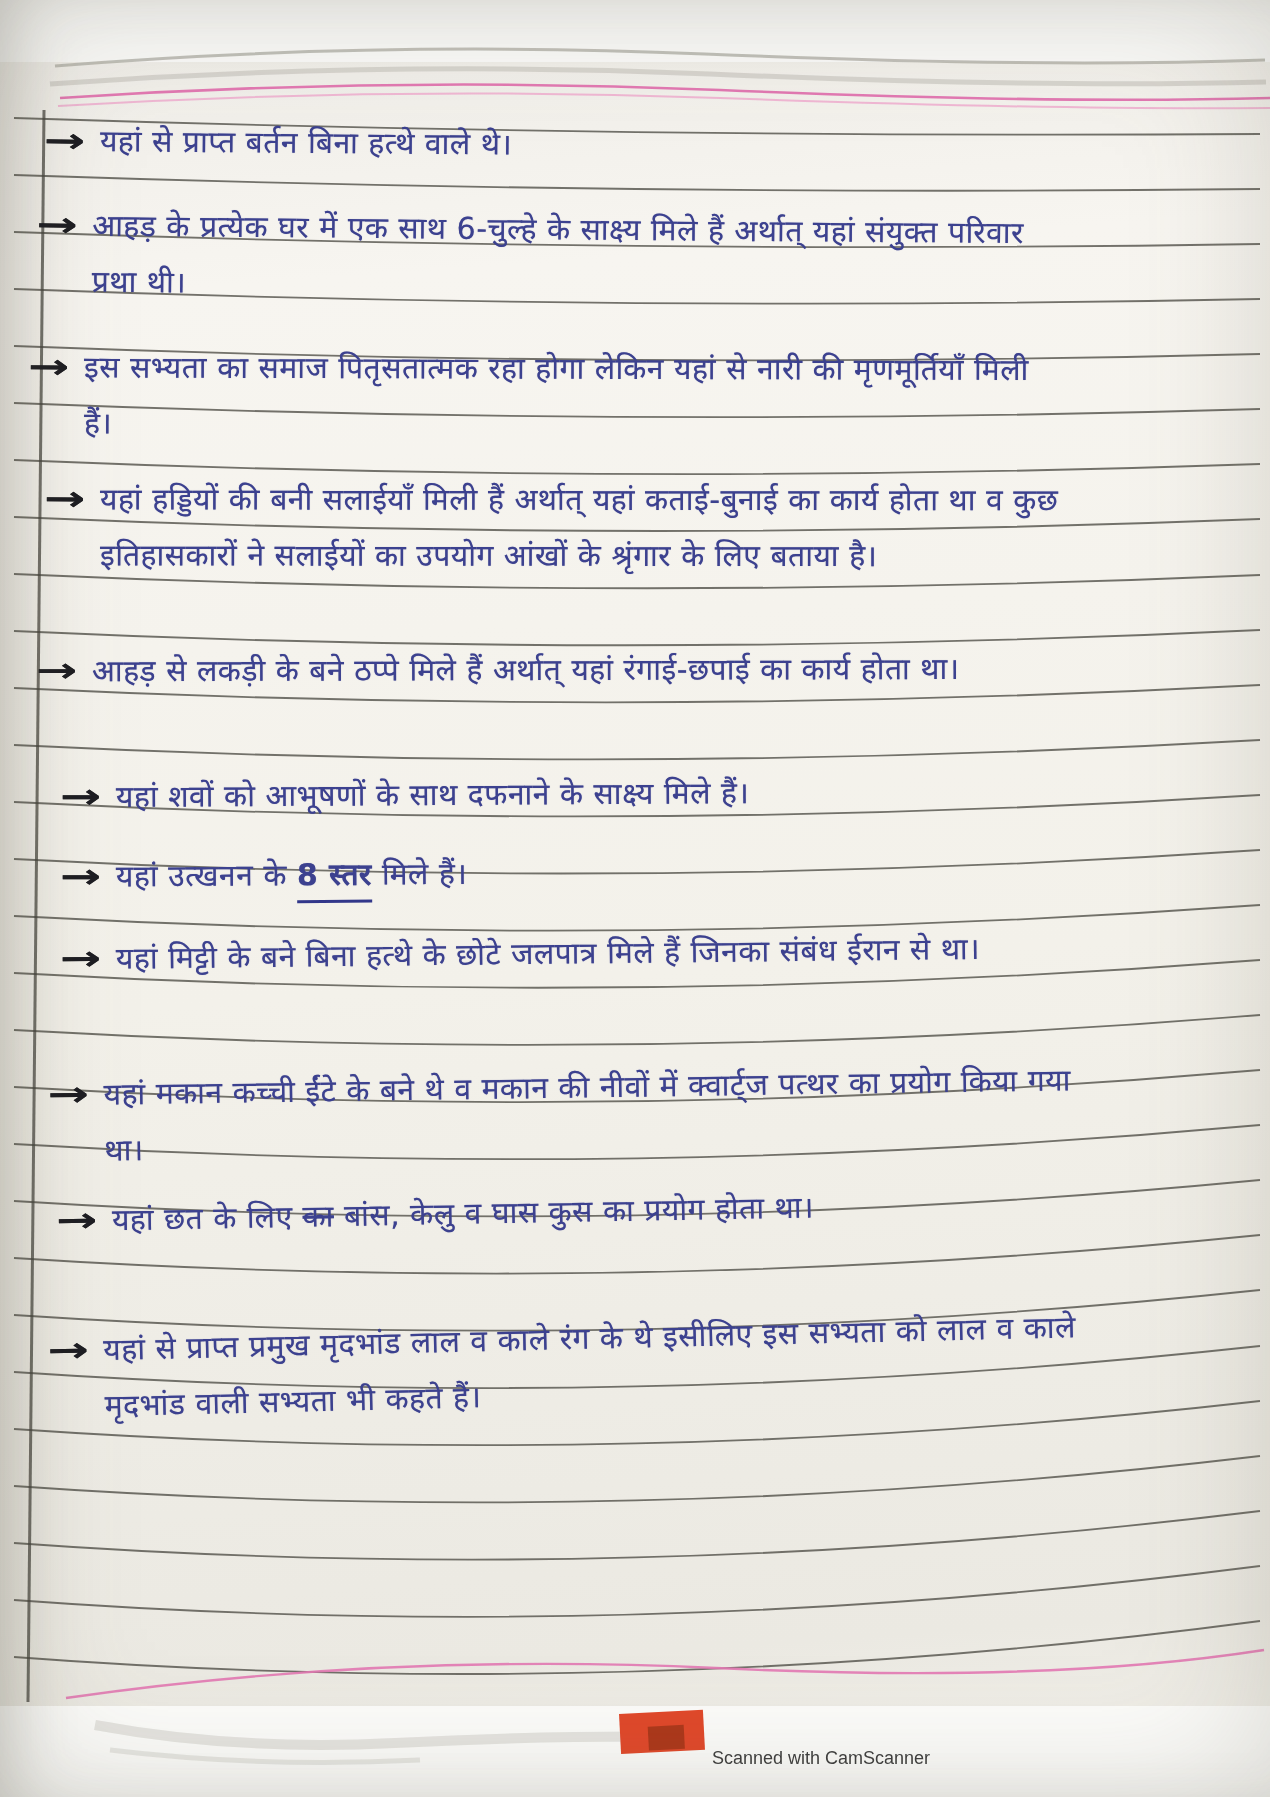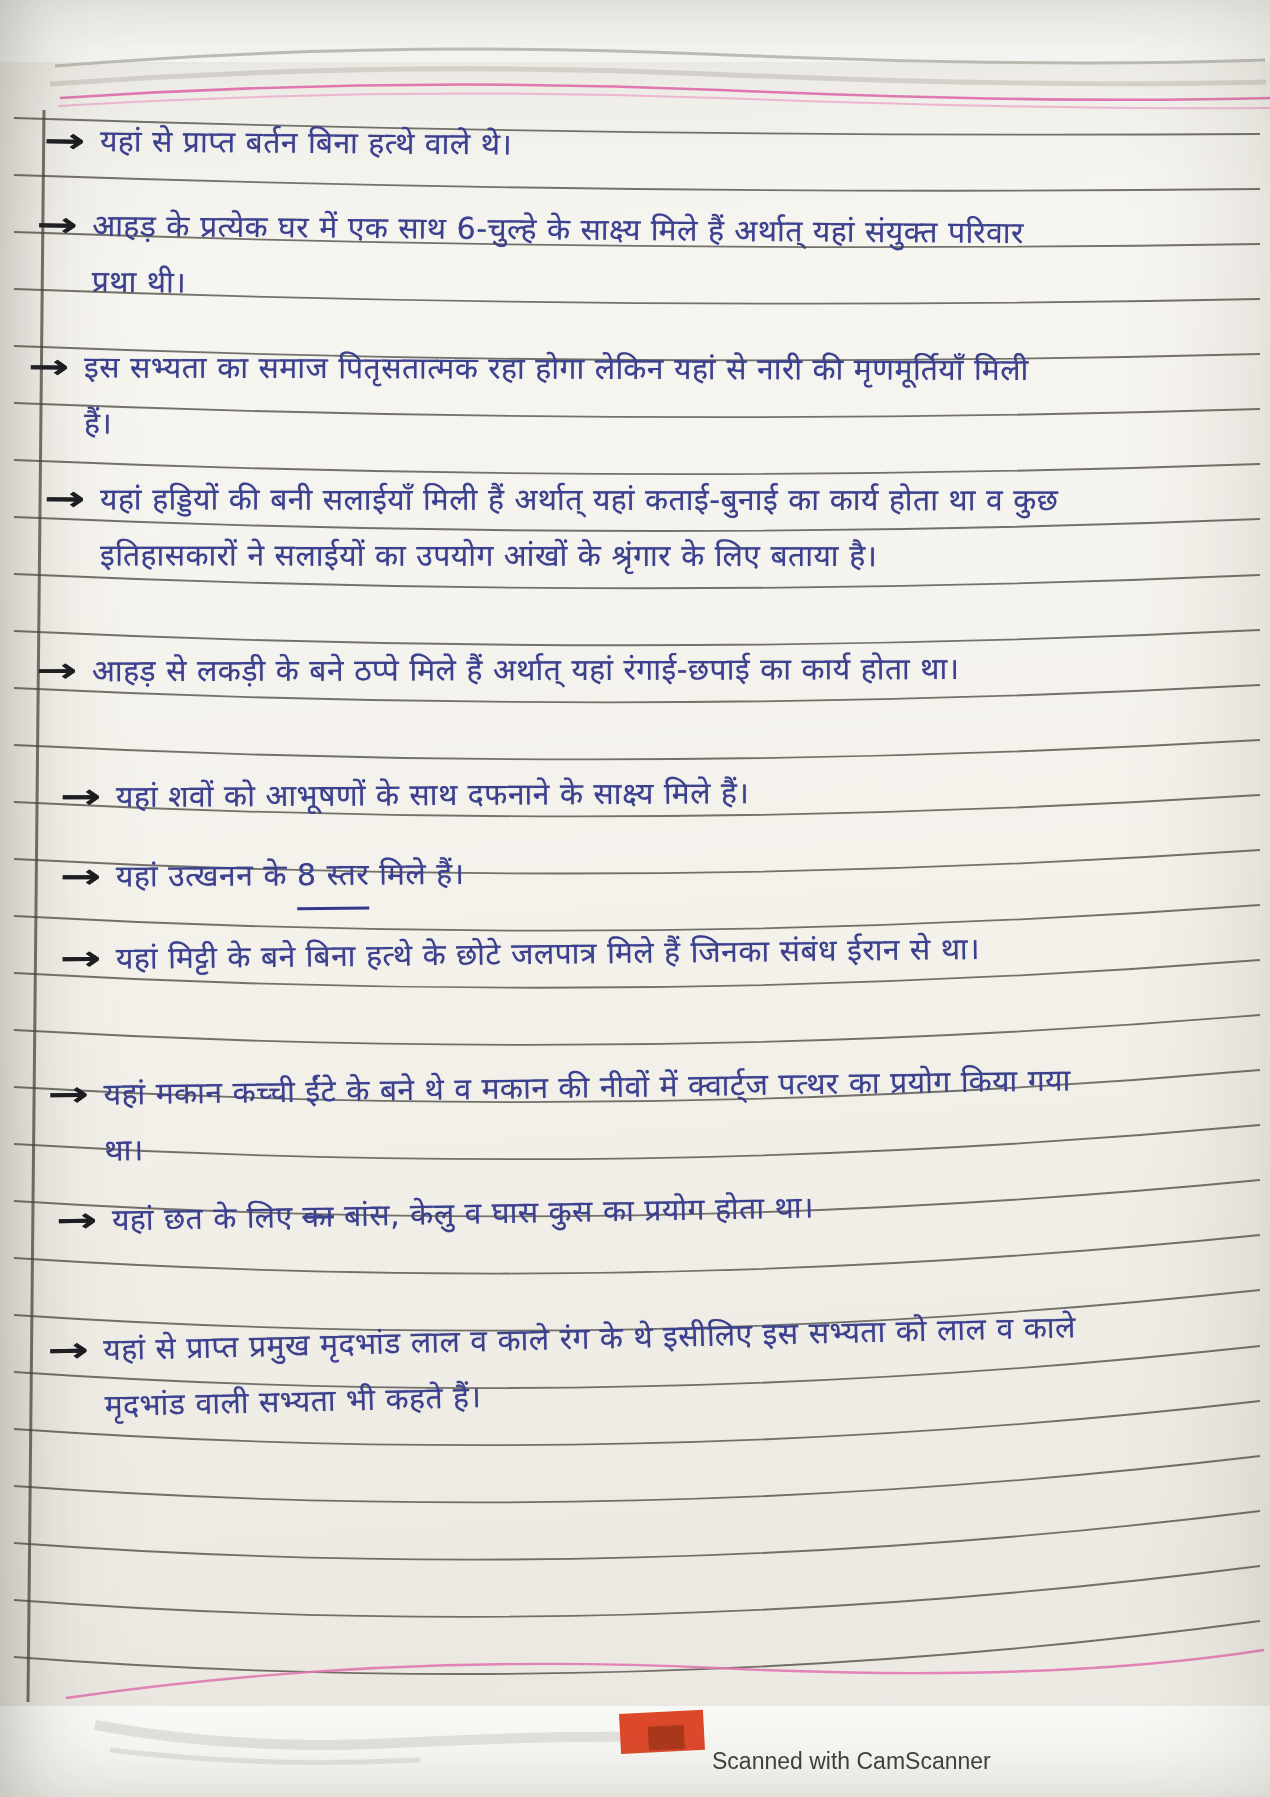--- a/index.html
+++ b/index.html
@@ -19,25 +19,25 @@
     color:#3c418f;font-size:30px;line-height:56px;
     text-shadow:0 0 .7px rgba(56,62,140,.55);
     transform-origin:left center;letter-spacing:.5px;
   }
   .arrow{
     flex:0 0 44px;color:#1d1d22;font-size:34px;font-weight:bold;
     transform:scaleX(1.45);transform-origin:left center;
     text-shadow:0 0 .5px rgba(20,20,25,.8);
   }
   .txt{flex:1;transform:rotate(-.15deg);}
-  .u{border-bottom:3px solid #32378a;padding-bottom:15px;}
+  .u{border-bottom:3px solid #32378a;padding-bottom:8px;font-weight:bold;}
   .strike{text-decoration:line-through;text-decoration-thickness:2.5px;}
   .watermark{
     position:absolute;left:712px;top:1748px;
-    font-family:"Liberation Sans",sans-serif;font-size:23px;color:#3f3f3f;
+    font-family:"Liberation Sans",sans-serif;font-size:18px;color:#3f3f3f;
   }
   .vignette{
     position:absolute;inset:0;pointer-events:none;
     box-shadow:inset 0 0 140px rgba(95,90,72,.22), inset 34px 0 70px -30px rgba(80,75,60,.28);
   }
 </style>
 </head>
 <body>
 
 <div class="scan-page">

